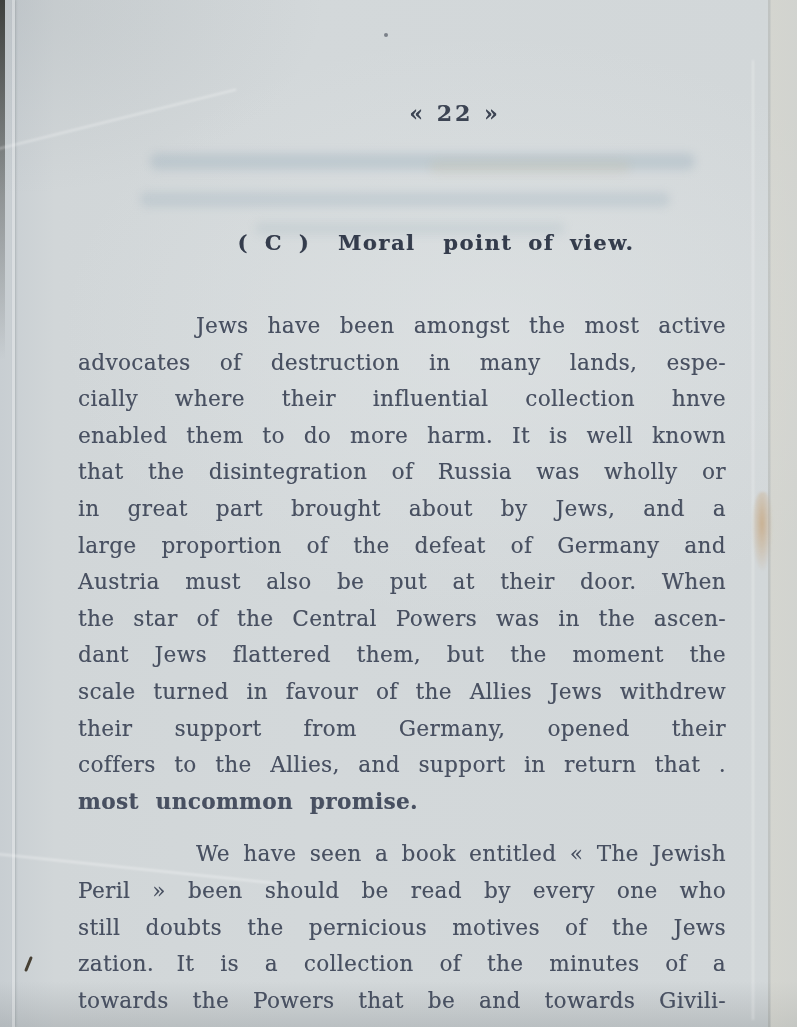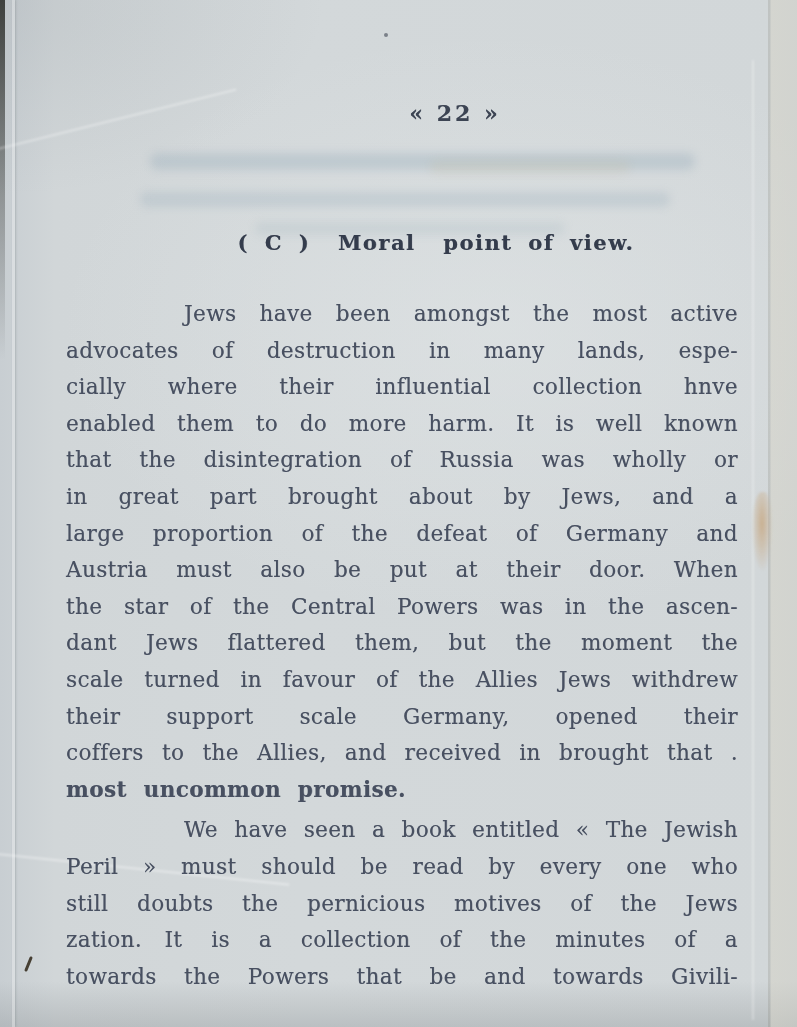--- a/index.html
+++ b/index.html
@@ -117,21 +117,21 @@
   .body-text {
     position: absolute;
     left: 62px; top: 292px;
     width: 680px;
     font-size: 21.5px;
     color: #485061;
     letter-spacing: 0.4px;
     word-spacing: 2px;
     text-shadow: 0.3px 0.3px 0.5px rgba(72,80,97,0.5);
   }
-  .paragraph { margin: 4px; }
+  .paragraph { margin: 16px; }
   .line {
     height: 36.6px;
     line-height: 36.6px;
     text-align: justify;
     text-align-last: justify;
     -moz-text-align-last: justify;
     white-space: nowrap;
   }
   .line.indent { text-indent: 118px; }
   .line.last-left {
@@ -170,26 +170,26 @@
         <div class="line">advocates of destruction in many lands, espe-</div>
         <div class="line">cially where their influential collection hnve</div>
         <div class="line">enabled them to do more harm. It is well known</div>
         <div class="line">that the disintegration of Russia was wholly or</div>
         <div class="line">in great part brought about by Jews, and a</div>
         <div class="line">large proportion of the defeat of Germany and</div>
         <div class="line">Austria must also be put at their door. When</div>
         <div class="line">the star of the Central Powers was in the ascen-</div>
         <div class="line">dant Jews flattered them, but the moment the</div>
         <div class="line">scale turned in favour of the Allies Jews withdrew</div>
-        <div class="line">their support scale Germany, opened their</div>
-        <div class="line">coffers to the Allies, and received in brought that .</div>
+        <div class="line">their support from Germany, opened their</div>
+        <div class="line">coffers to the Allies, and support in return that .</div>
         <div class="line last-left">most uncommon promise.</div>
       </div>
       <div class="paragraph">
         <div class="line indent">We have seen a book entitled « The Jewish</div>
-        <div class="line">Peril » must should be read by every one who</div>
+        <div class="line">Peril » been should be read by every one who</div>
         <div class="line">still doubts the pernicious motives of the Jews</div>
         <div class="line">zation.  It is a collection of the minutes of a</div>
         <div class="line">towards the Powers that be and towards Givili-</div>
       </div>
     </div>
 
 </div>
 
 </body></html>

